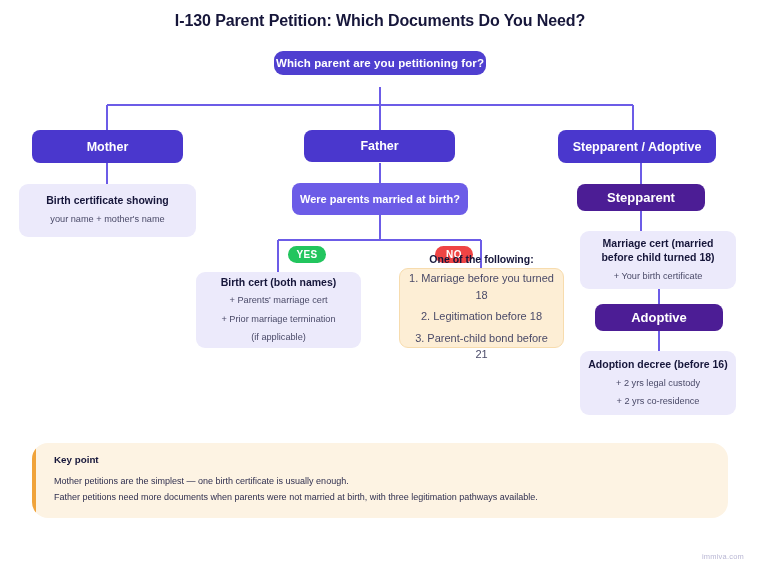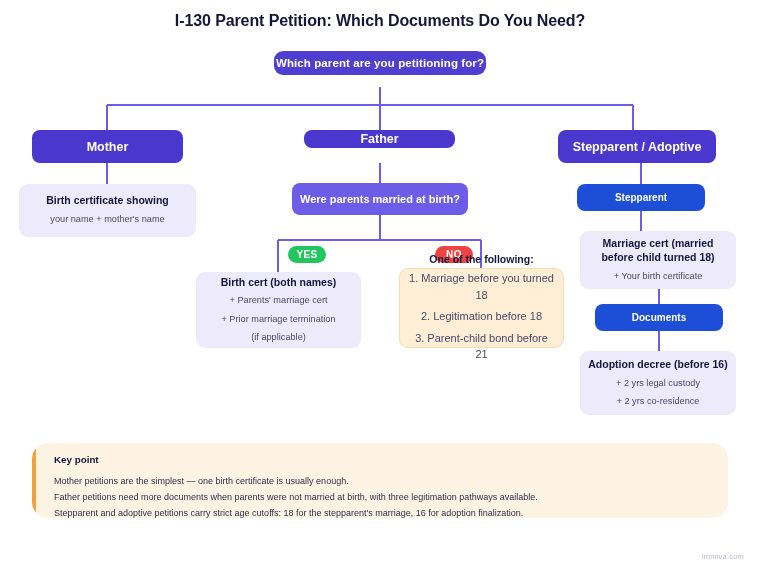--- a/index.html
+++ b/index.html
@@ -79,24 +79,24 @@
 
   
   .node-question {
     background: #6c5ce7;
     color: #ffffff;
     border-radius: 8px;
     font-size: 11px;
     font-weight: bold;
   }
   .node-subpill {
-    background: #1d4ed8;
+    background: #4c1d95;
     color: #ffffff;
     border-radius: 8px;
-    font-size: 10px;
+    font-size: 13px;
     font-weight: bold;
   }
 
   
   .node-doc {
     background: #eceafb;
     border-radius: 9px;
     padding: 10px 8px;
     gap: 5px;
   }
@@ -231,21 +231,21 @@
 
   <div class="node node-branch" style="left:32px; top:130px; width:151px; height:33px;">
     <span>Mother</span>
   </div>
 
   <div class="node node-doc" style="left:19px; top:184px; width:177px; height:53px;">
     <div class="doc-head">Birth certificate showing</div>
     <div class="doc-line">your name + mother's name</div>
   </div>
 
-  <div class="node node-branch" style="left:304px; top:130px; width:151px; height:18px;">
+  <div class="node node-branch" style="left:304px; top:130px; width:151px; height:32px;">
     <span>Father</span>
   </div>
 
   <div class="node node-question" style="left:292px; top:183px; width:176px; height:32px;">
     <span>Were parents married at birth?</span>
   </div>
 
   <div class="badge badge-yes" style="left:288px; top:246px; width:38px; height:17px;">
     <span>YES</span>
   </div>
@@ -275,34 +275,33 @@
     <span>Stepparent</span>
   </div>
 
   <div class="node node-doc" style="left:580px; top:231px; width:156px; height:58px;">
     <div class="doc-head pre" style="white-space:pre-line;">Marriage cert (married
 before child turned 18)</div>
     <div class="doc-line">+ Your birth certificate</div>
   </div>
 
   <div class="node node-subpill" style="left:595px; top:304px; width:128px; height:27px;">
-    <span>Documents</span>
+    <span>Adoptive</span>
   </div>
 
   <div class="node node-doc" style="left:580px; top:351px; width:156px; height:64px;">
     <div class="doc-head">Adoption decree (before 16)</div>
     <div class="doc-line">+ 2 yrs legal custody</div>
     <div class="doc-line">+ 2 yrs co-residence</div>
   </div>
 
   <div id="keypoint">
     <div class="kp-accent"></div>
     <div class="kp-body">
       <div class="kp-title">Key point</div>
       <div class="kp-line">Mother petitions are the simplest — one birth certificate is usually enough.</div>
       <div class="kp-line">Father petitions need more documents when parents were not married at birth, with three legitimation pathways available.</div>
-      <div class="kp-line">Stepparent and adoptive petitions carry strict age cutoffs: 18 for the stepparent's marriage, 16 for adoption finalization.</div>
     </div>
   </div>
 
   <div id="watermark">immiva.com</div>
 
 </div>
 
 </body></html>

